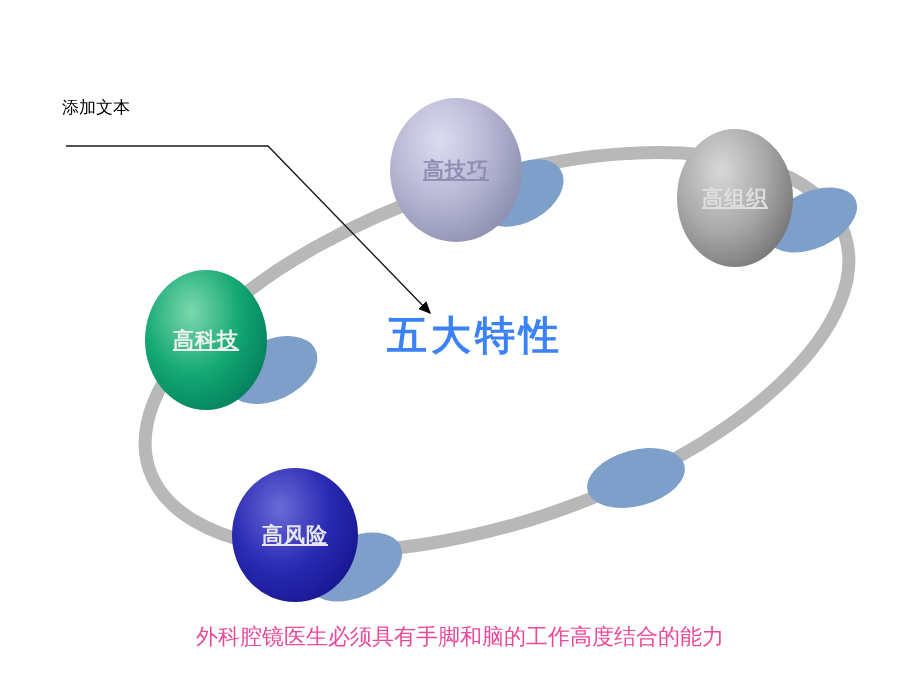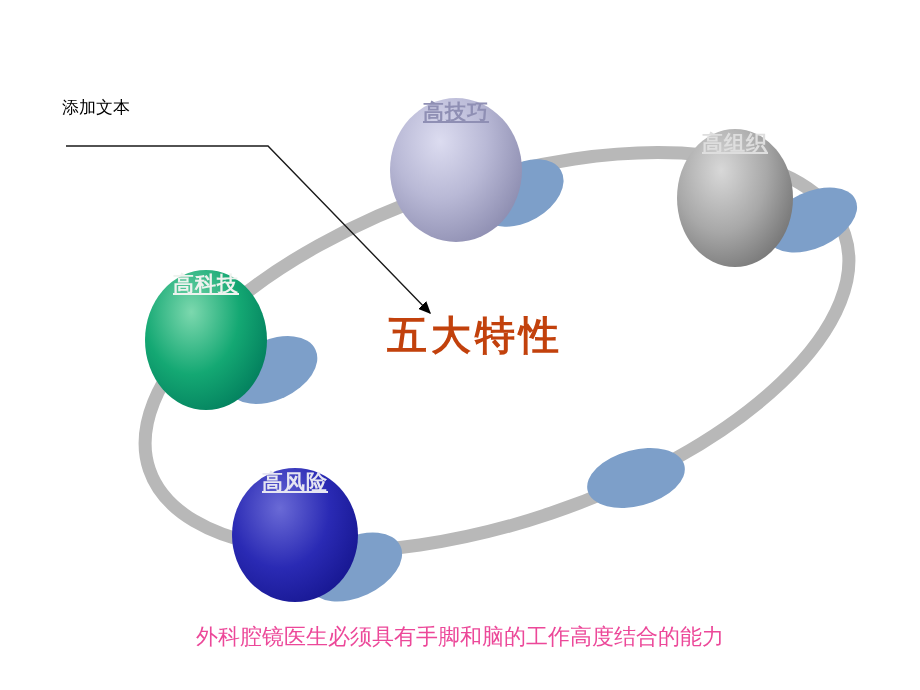--- a/index.html
+++ b/index.html
@@ -28,21 +28,21 @@
   .accent.a2 { left: 764px; top: 192px; width: 96px;  height: 56px; transform: rotate(-25deg); }
   .accent.a3 { left: 224px; top: 340px; width: 96px;  height: 60px; transform: rotate(-25deg); }
   .accent.a4 { left: 586px; top: 450px; width: 100px; height: 56px; transform: rotate(-15deg); }
   .accent.a5 { left: 305px; top: 537px; width: 100px; height: 60px; transform: rotate(-25deg); }
 
   
   .ball {
     position: absolute;
     border-radius: 50%;
     display: flex;
-    align-items: flex-start;
+    align-items: center;
     justify-content: center;
     z-index: 3;
     cursor: pointer;
     text-decoration: underline;
   }
   .ball .label {
     font-size: 21px;
     font-weight: bold;
     letter-spacing: 1px;
     text-decoration: underline;
@@ -64,21 +64,21 @@
   .ball.b5 .label { color: #e6e6f2; }
 
   .center-title {
     position: absolute;
     left: 350px; top: 308px;
     width: 250px;
     text-align: center;
     font-size: 40px;
     font-weight: bold;
     letter-spacing: 4px;
-    color: #c2410c;
+    color: #3b82f6;
     z-index: 4;
     font-family: "Liberation Serif", serif;
   }
   .annotation {
     position: absolute;
     left: 62px; top: 96px;
     font-size: 17px;
     font-weight: normal;
     color: #000000;
     z-index: 4;

